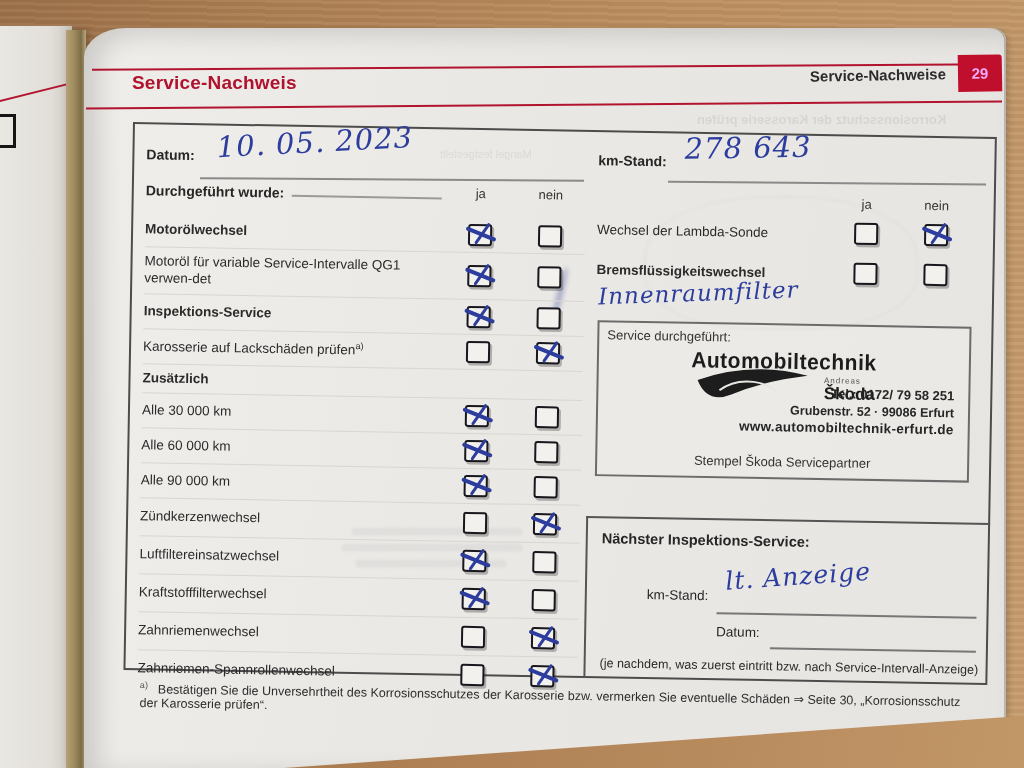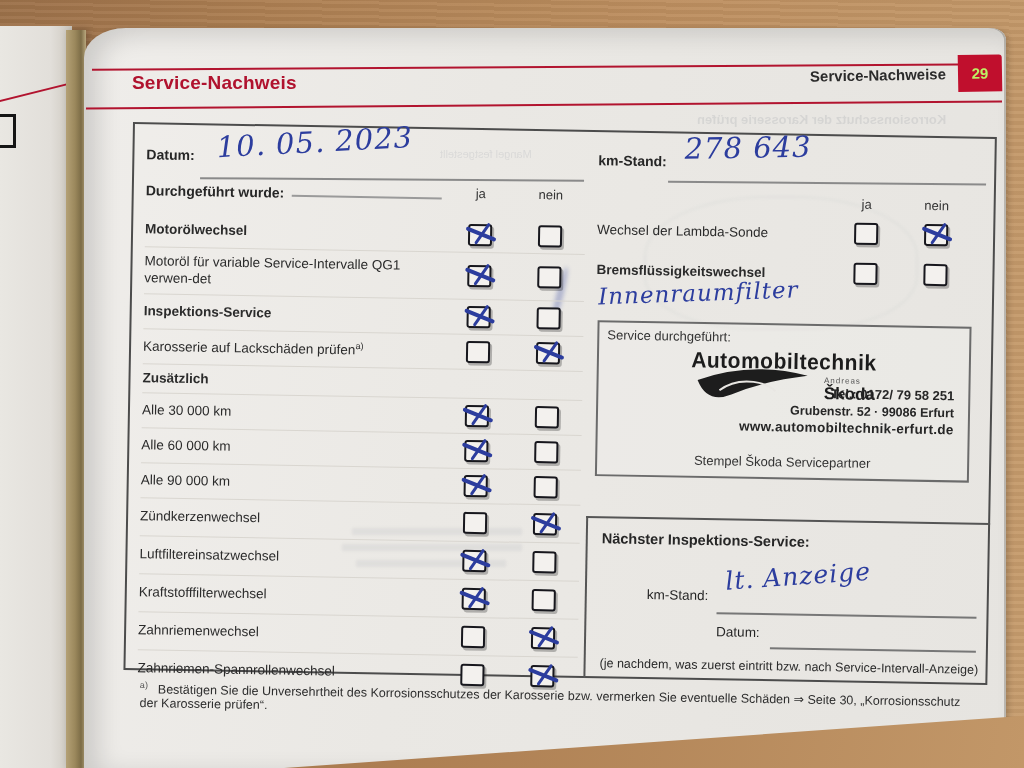--- a/index.html
+++ b/index.html
@@ -28,21 +28,21 @@
     background:linear-gradient(100deg,#a97a4e,#c29768);
     clip-path:polygon(0 100%,100% 10%,100% 100%);}
 
   
   .rule{position:absolute;height:2px;background:#b2142f;}
   .rule-top{left:8px;right:10px;top:38px;transform:rotate(-.35deg);}
   .rule-2{left:2px;right:4px;top:76px;transform:rotate(-.45deg);}
   .title{position:absolute;left:48px;top:44px;color:#b0122e;font-size:19px;font-weight:700;letter-spacing:.2px;}
   .hdr-right{position:absolute;right:4px;top:28px;display:flex;align-items:center;transform:rotate(-1deg);}
   .hdr-right .lbl{color:#2b2b2b;font-weight:700;font-size:15px;margin-right:12px;}
-  .page-tab{width:44px;height:37px;background:#c00f2d;color:#bef264;font-weight:700;font-size:15px;
+  .page-tab{width:44px;height:37px;background:#c00f2d;color:#f0abfc;font-weight:700;font-size:15px;
     display:flex;align-items:center;justify-content:center;border-radius:0 3px 0 0;}
 
   
   .box{position:absolute;left:49px;top:94px;width:860px;height:544px;border:2px solid #4c4c4c;
     transform:rotate(1deg);transform-origin:0 0;background:rgba(255,255,255,.06);}
 
   
   .col-left{position:absolute;left:12px;top:6px;width:440px;}
   .datum-row{position:relative;height:50px;}
   .f-label{font-weight:700;font-size:14px;color:#262626;}

